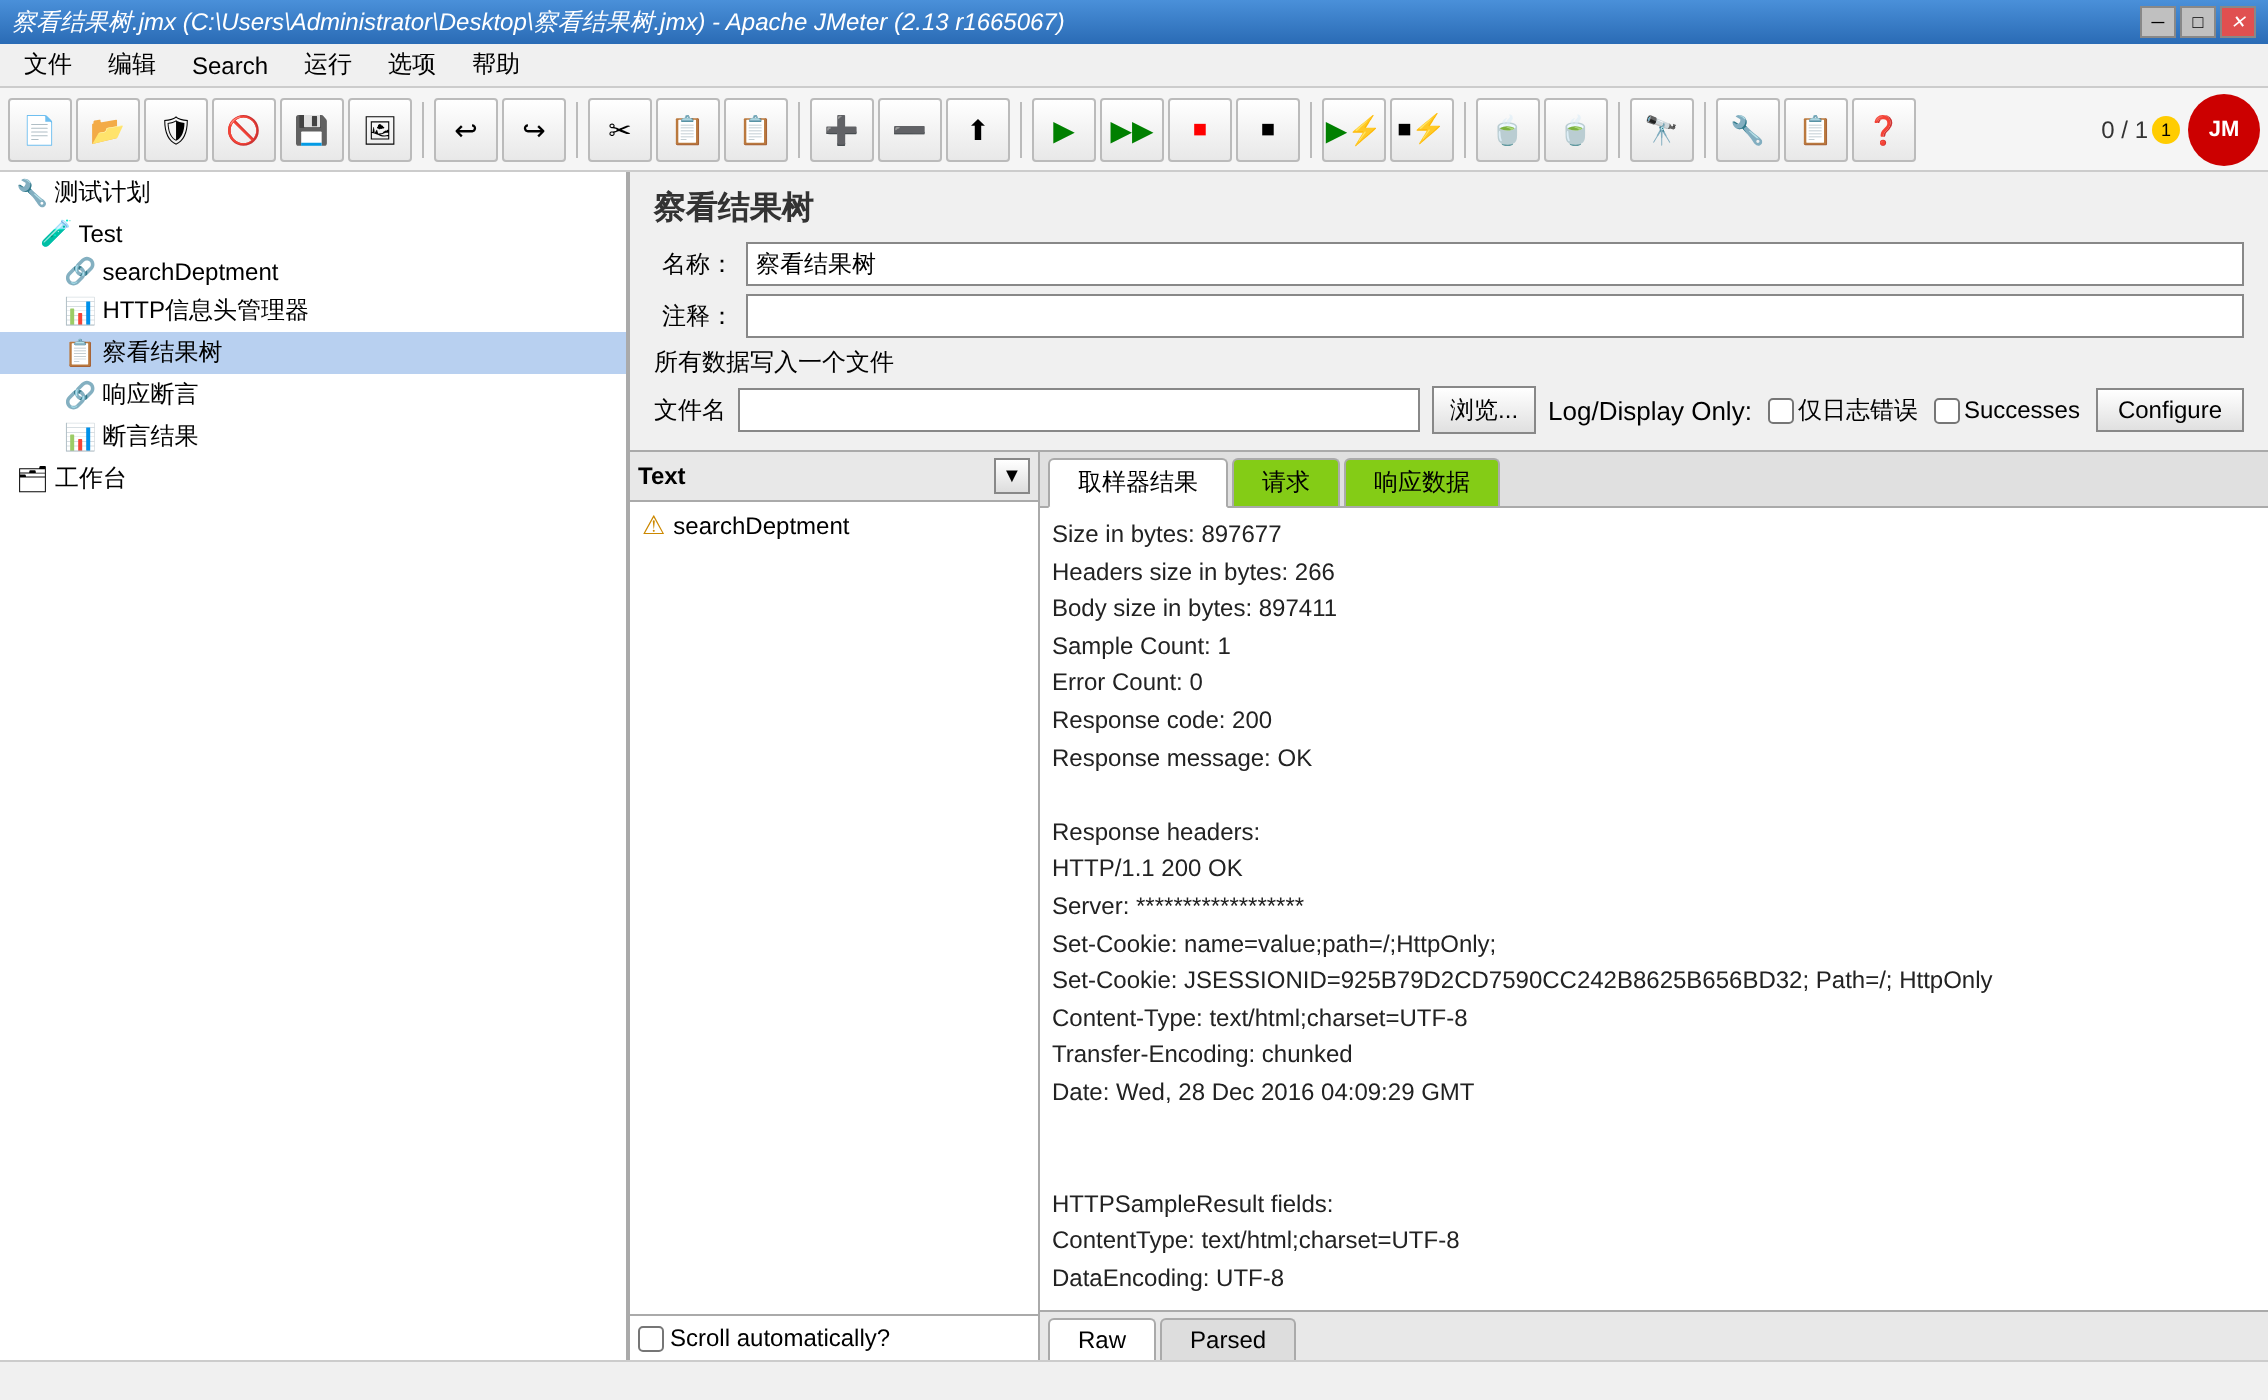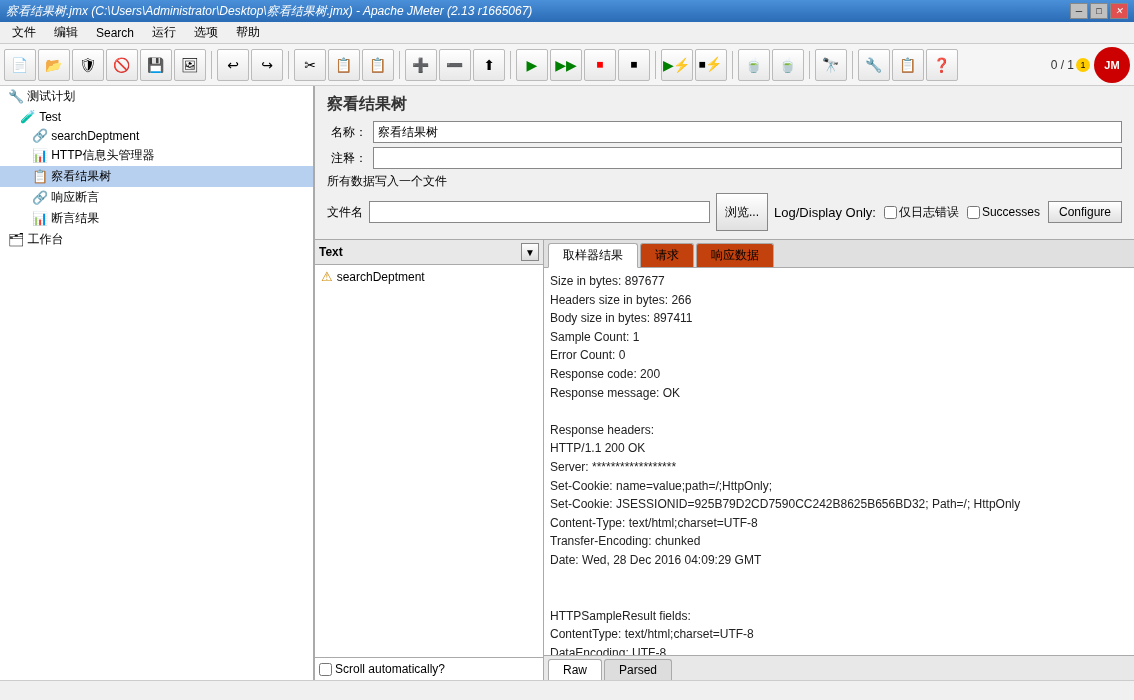--- a/index.html
+++ b/index.html
@@ -135,21 +135,21 @@
     }
     .file-label { font-size: 12px; }
     .file-input {
       flex: 1;
       height: 22px;
       border: 1px solid #888;
       background: white;
       padding: 0 4px;
     }
     .browse-btn {
-      height: 38px;
+      height: 24px;
       padding: 0 8px;
       border: 1px solid #888;
       background: linear-gradient(to bottom, #fff, #e0e0e0);
       cursor: pointer;
       font-size: 12px;
     }
     .log-row {
       display: flex;
       align-items: center;
       gap: 8px;
@@ -170,21 +170,21 @@
     
     .content-area {
       display: flex;
       flex: 1;
       overflow: hidden;
       border-top: 1px solid #aaa;
     }
 
     
     .list-panel {
-      width: 229px;
+      width: 205px;
       background: #fff;
       border-right: 1px solid #aaa;
       display: flex;
       flex-direction: column;
     }
     .list-header {
       display: flex;
       align-items: center;
       background: #e8e8e8;
       border-bottom: 1px solid #aaa;
@@ -233,21 +233,21 @@
       display: flex;
       background: #e0e0e0;
       border-bottom: 1px solid #aaa;
       padding: 3px 4px 0 4px;
       gap: 2px;
     }
     .tab {
       padding: 3px 14px;
       border: 1px solid #aaa;
       border-bottom: none;
-      background: #c2410c;
+      background: #84cc16;
       cursor: pointer;
       font-size: 12px;
       border-radius: 3px 3px 0 0;
     }
     .tab.active {
       background: #fff;
       border-bottom: 1px solid #fff;
       margin-bottom: -1px;
       z-index: 1;
     }

